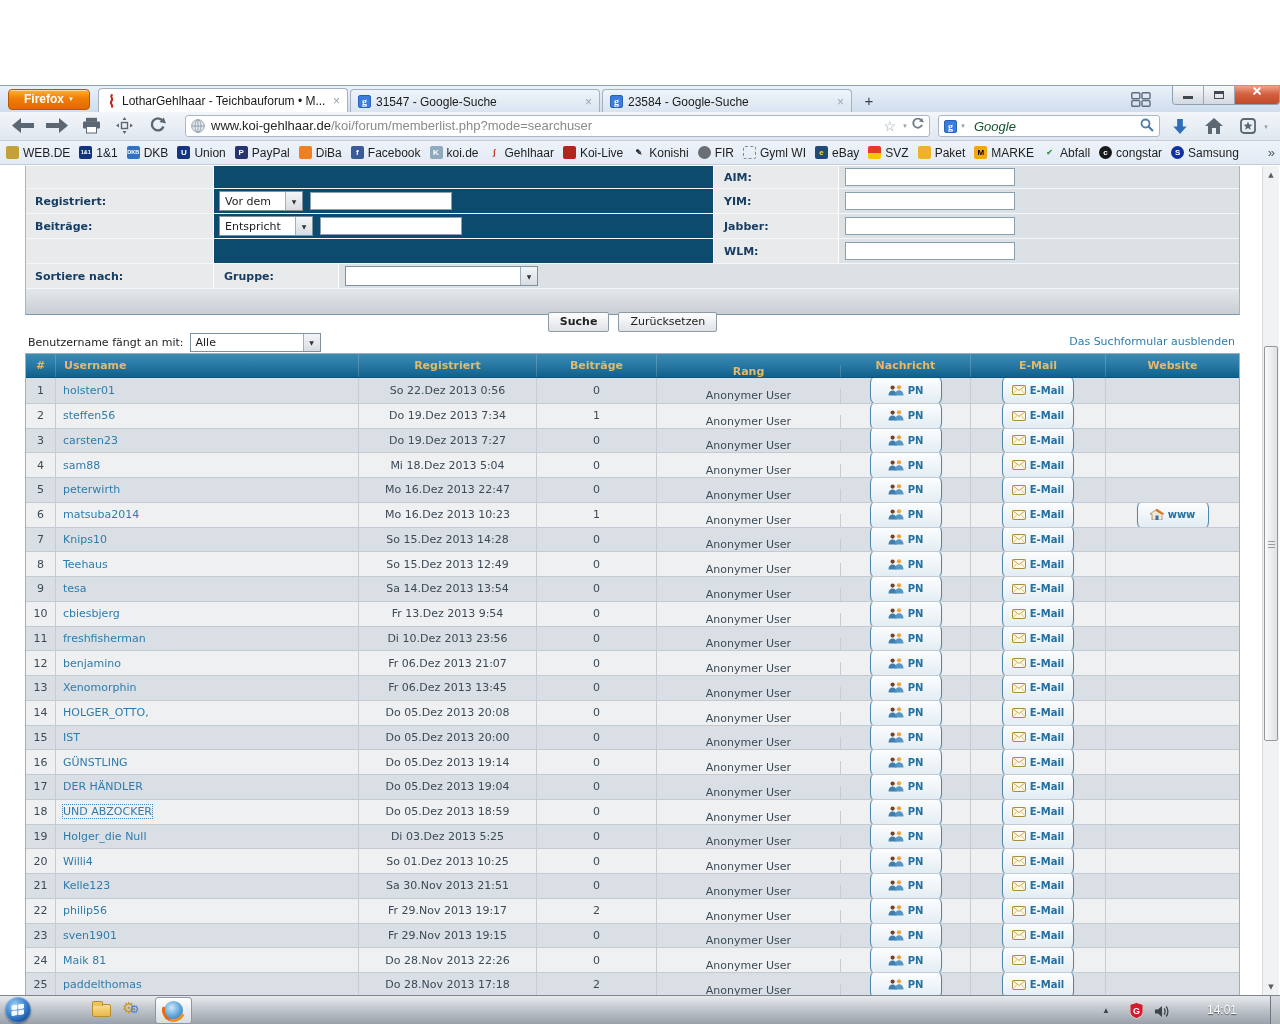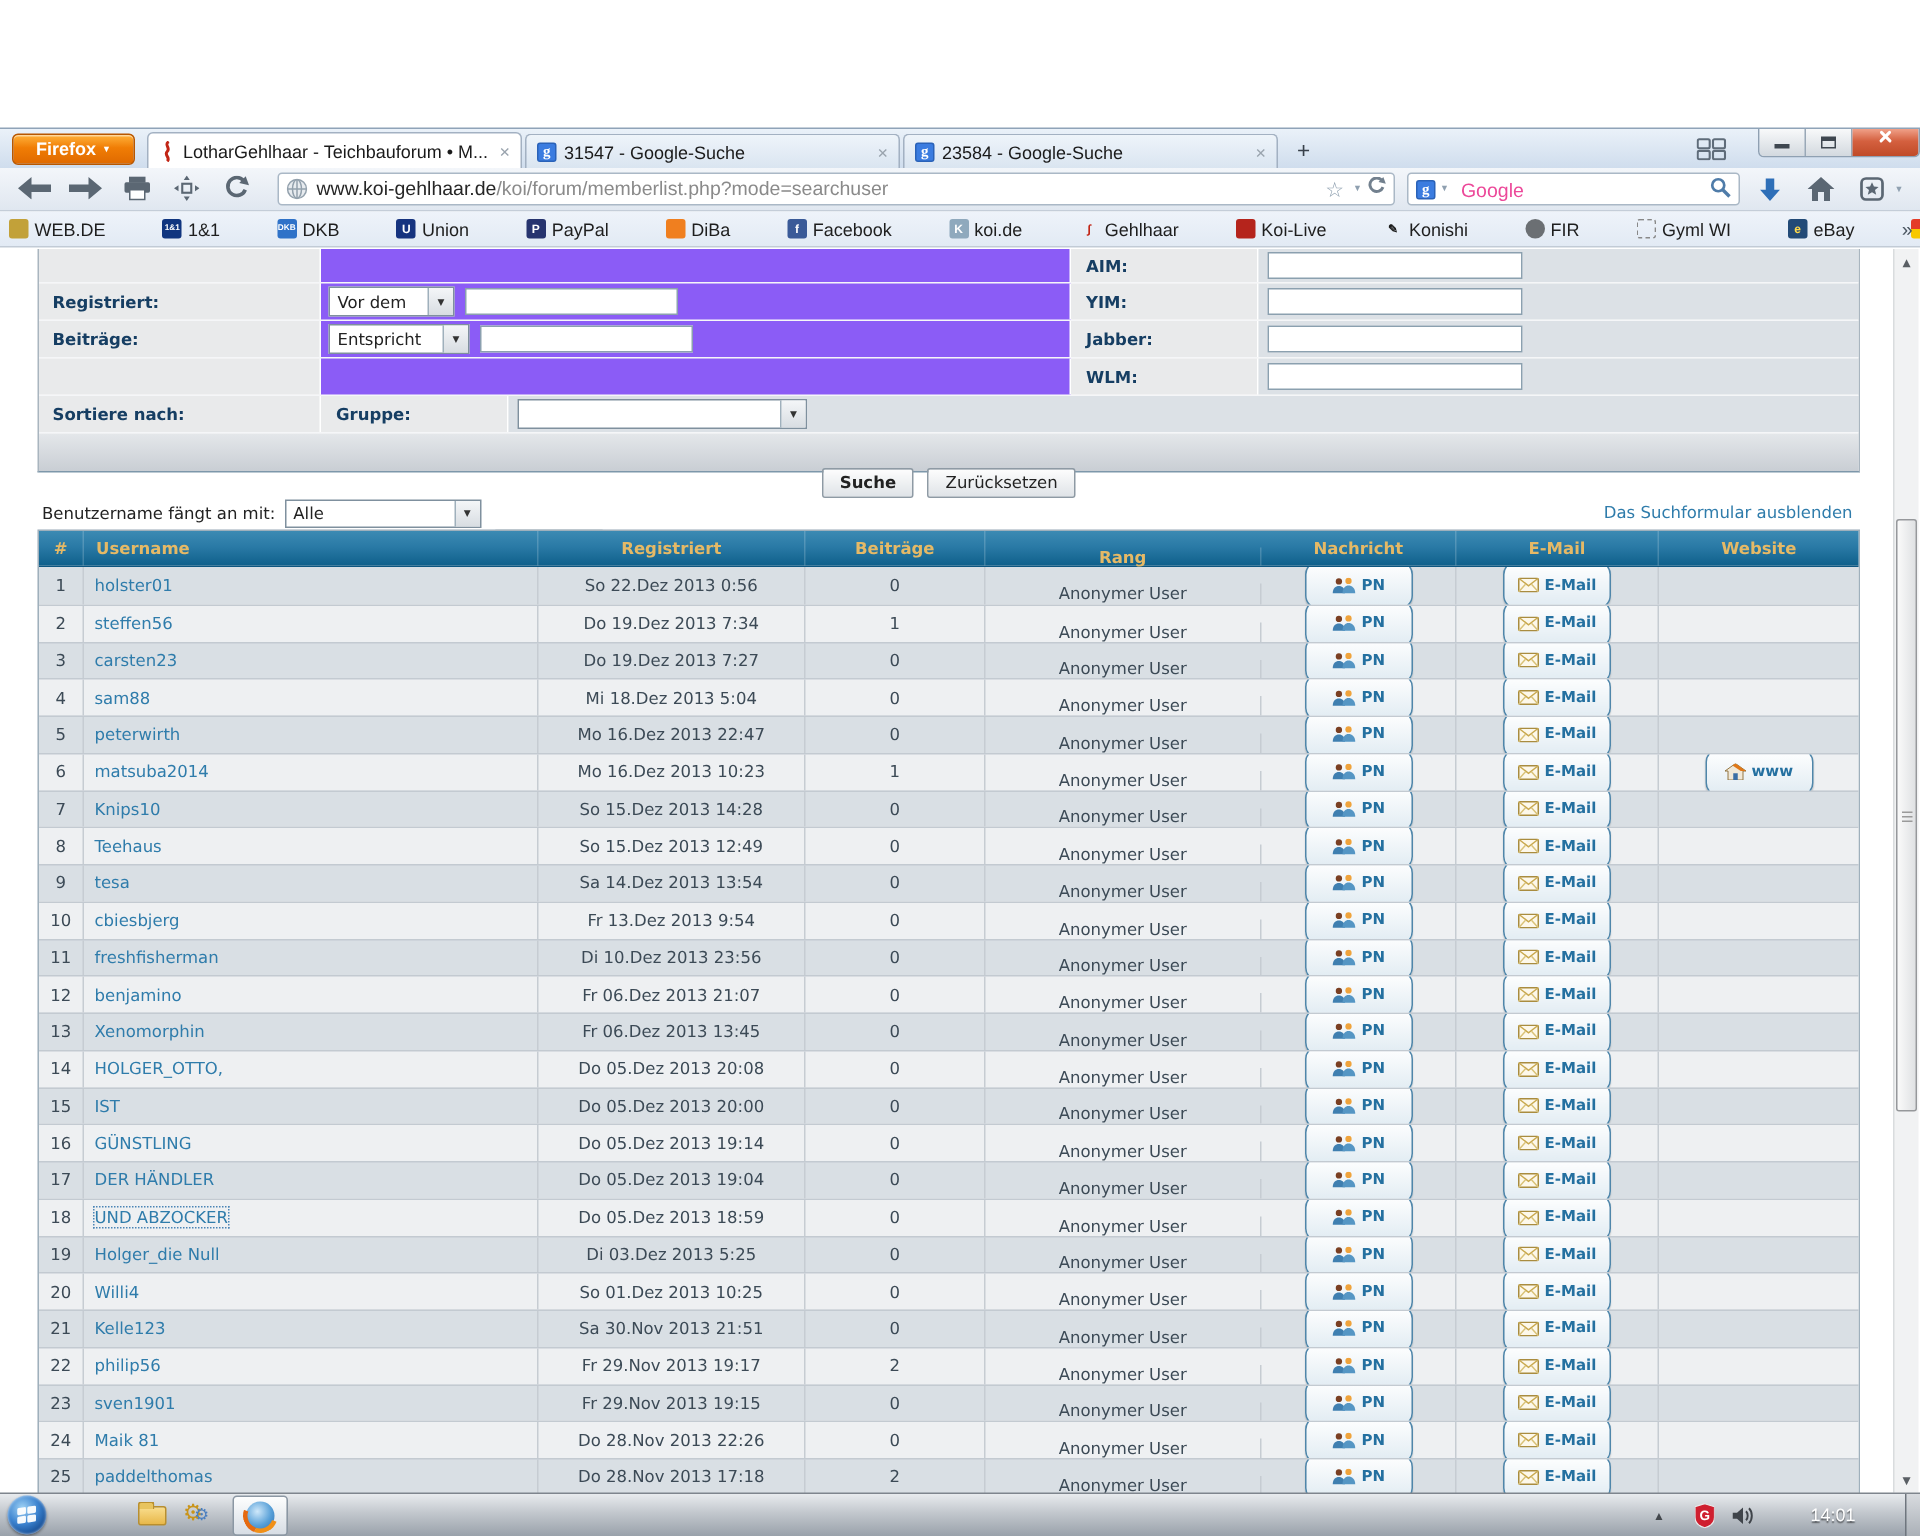--- a/index.html
+++ b/index.html
@@ -46,39 +46,39 @@
           border:1px solid #aab8c6;border-radius:3px;font-size:13px;line-height:20px;color:#8a8a8a;
           display:flex;align-items:center;padding:0 5px;}
   .urlbar .host{color:#262626;}
   .urlbar .globe{margin-right:6px;display:inline-flex;}
   .urlbar .spacer{flex:1;}
   .urlstar{color:#8fa0b0;font-size:14px;margin:0 3px;}
   .tinycaret{font-size:6px;color:#8fa0b0;margin:0 3px;}
   .searchbox{position:absolute;left:938px;top:3px;width:222px;height:22px;background:#fff;
              border:1px solid #aab8c6;border-radius:3px;display:flex;align-items:center;
              padding:0 5px;font-size:13px;}
-  .searchbox .ph{color:#ec4899;flex:1;margin-left:5px;}
+  .searchbox .ph{color:#14532d;font-style:italic;flex:1;margin-left:5px;}
   .bookmarksbar{position:absolute;top:56px;left:0;width:100%;height:24px;
                 background:linear-gradient(#eef3fa,#e2eaf4);border-bottom:1px solid #c2cbd6;
-                display:flex;align-items:center;padding-left:6px;font-size:12px;color:#1e1e1e;gap:29px;}
+                display:flex;align-items:center;padding-left:6px;font-size:12px;color:#1e1e1e;}
   .bm{display:flex;align-items:center;margin-right:9px;white-space:nowrap;}
   .bmicon{width:13px;height:13px;border-radius:2px;margin-right:4px;color:#fff;
           font-weight:bold;font-size:8px;line-height:13px;text-align:center;flex:none;overflow:hidden;}
   .bm-overflow{position:absolute;right:5px;color:#4a5560;font-size:13px;}
 
   
   .viewport{position:absolute;top:81px;left:0;width:1280px;height:829px;background:#fff;
             font-family:"DejaVu Sans",sans-serif;}
   .searchform{position:absolute;left:25px;top:0;width:1215px;border:1px solid #a9b5bf;border-top:none;
               border-bottom-color:#7d97aa;}
   .fband{display:flex;height:25px;border-bottom:1px solid #f5f6f8;}
   .fband.first{height:23px;}
   .flabel1{width:188px;background:#e9eaeb;border-right:1px solid #fff;
            font-weight:bold;font-size:11px;color:#163e63;padding-left:9px;display:flex;align-items:center;}
-  .ffield1{width:500px;background:#8b5cf6;border-right:1px solid #fff;display:flex;align-items:center;padding-left:5px;gap:7px;}
+  .ffield1{width:500px;background:#0c4a6e;border-right:1px solid #fff;display:flex;align-items:center;padding-left:5px;gap:7px;}
   .flabel2{width:125px;background:#e9eaeb;border-right:1px solid #fff;
            font-weight:bold;font-size:11px;color:#163e63;padding-left:10px;display:flex;align-items:center;}
   .ffield2{flex:1;background:#dce1e6;display:flex;align-items:center;padding-left:6px;}
   .btnband{height:25px;background:linear-gradient(#e4e7ea,#c9ced4);
            display:flex;align-items:center;justify-content:center;gap:9px;}
   .sel{height:20px;background:#fff;border:1px solid #7f909e;display:flex;align-items:center;font-size:11px;color:#222;}
   .sel .txt{padding:0 5px;flex:1;white-space:nowrap;}
   .sel .db{width:17px;height:100%;border-left:1px solid #9fb0bc;
            background:linear-gradient(#f4f6f8,#d8dde2);display:flex;align-items:center;
            justify-content:center;font-size:6px;color:#333;}

